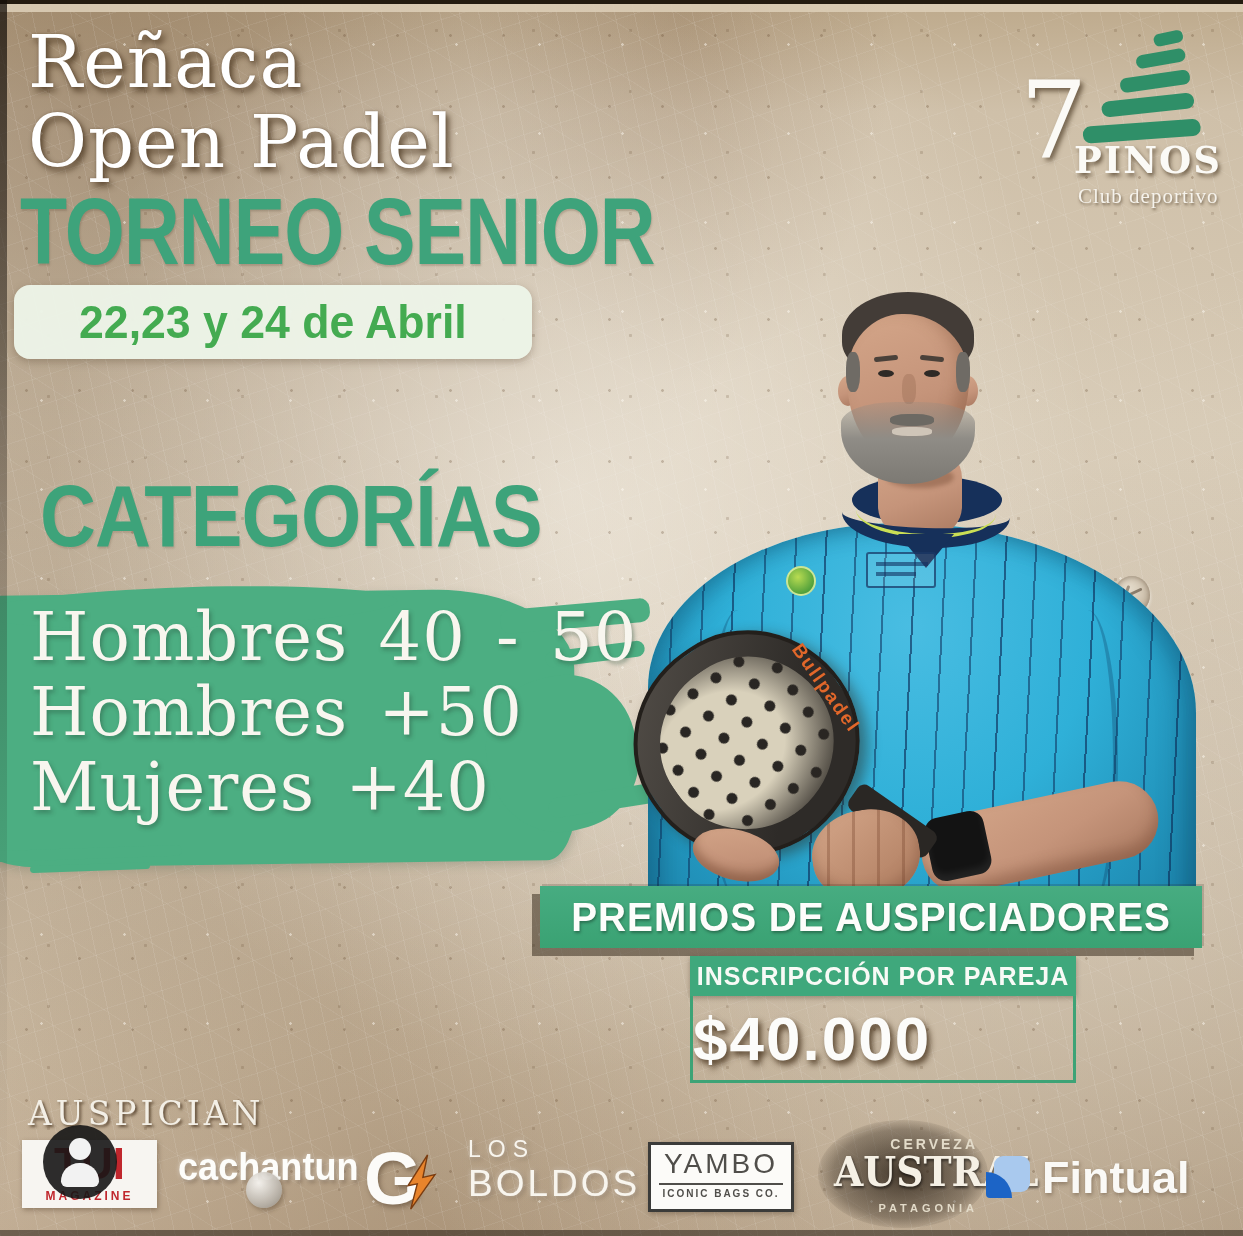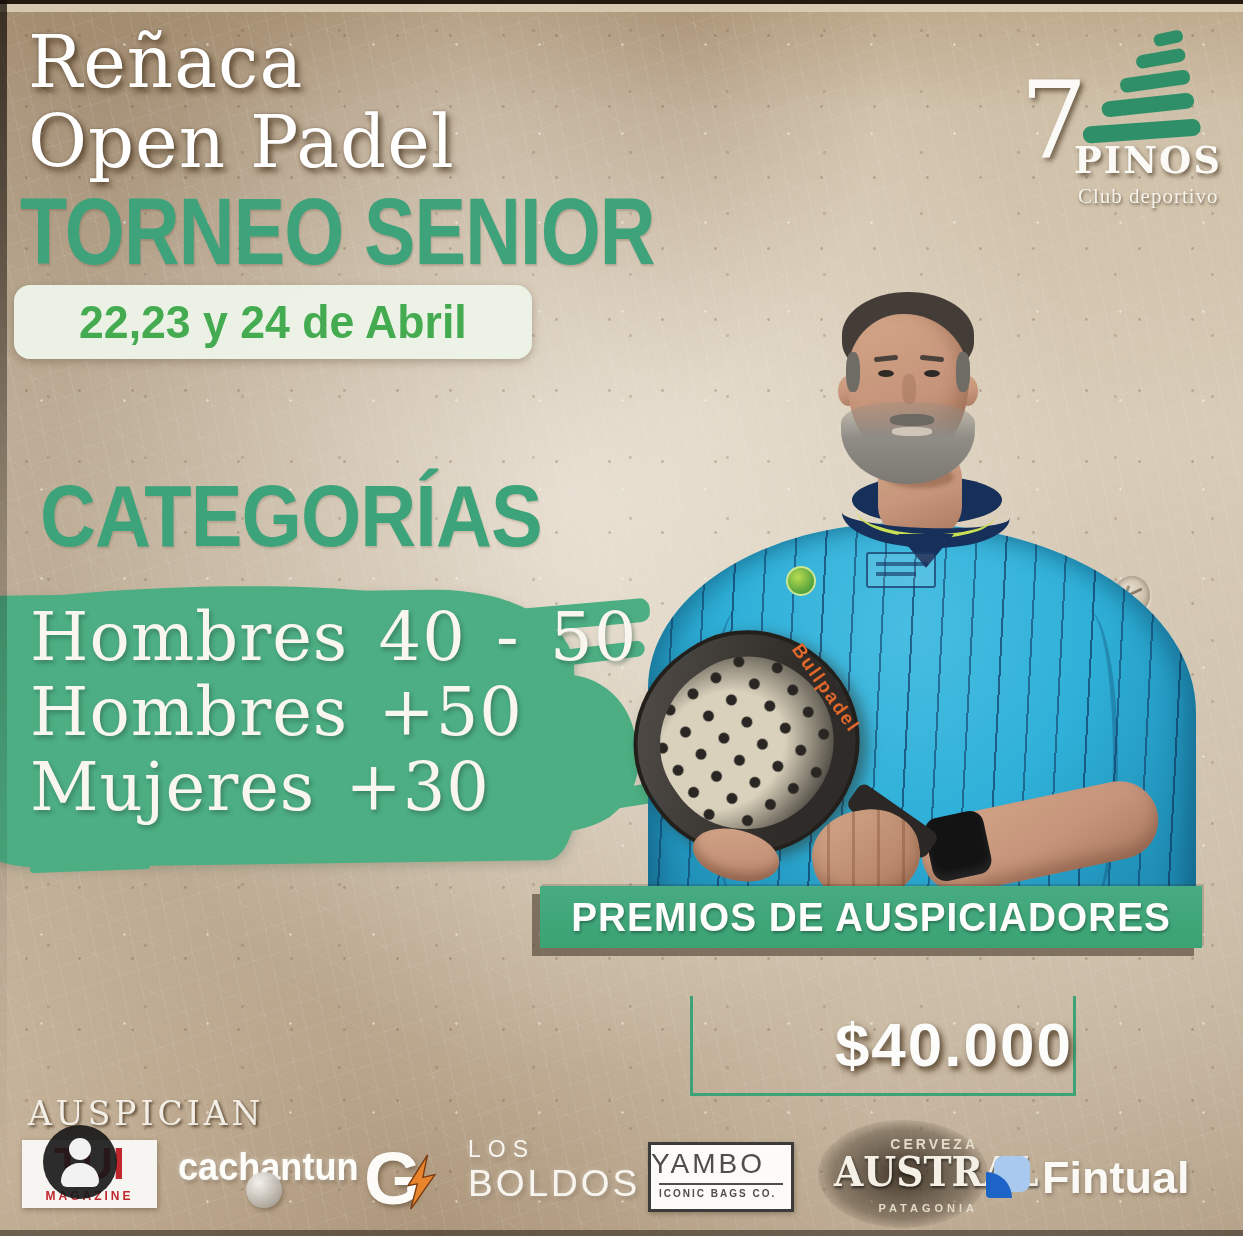--- a/index.html
+++ b/index.html
@@ -175,22 +175,22 @@
     background:linear-gradient(180deg,#47ac81,#3aa273);
     box-shadow:-8px 8px 0 rgba(45,33,20,.5), 2px -2px 0 rgba(45,33,20,.18);
     display:flex;align-items:center;justify-content:center;}
   .banner span{position:relative;color:#fdfdfb;font-weight:700;font-size:40px;letter-spacing:1px;
     transform:scaleX(.97);white-space:nowrap;text-shadow:1px 2px 3px rgba(25,70,50,.55);}
   .inscription{left:690px;top:956px;width:386px;height:127px;z-index:10;}
   .ins-head{left:0;top:0;width:100%;height:40px;background:#3fa87c;
     display:flex;align-items:center;justify-content:center;
     color:#f8faf6;font-weight:700;font-size:25px;letter-spacing:1px;white-space:nowrap;
     box-shadow:0 2px 5px rgba(60,45,30,.35);}
-  .ins-body{left:0;top:40px;width:100%;height:100px;border:3px solid #3da376;border-top:none;
-    display:flex;align-items:center;justify-content:flex-end;}
+  .ins-body{left:0;top:40px;width:100%;height:87px;border:3px solid #3da376;border-top:none;
+    display:flex;align-items:center;justify-content:flex-start;}
   .ins-body span{position:relative;color:#fcfcfa;font-weight:700;font-size:62px;letter-spacing:2px;
     text-shadow:3px 4px 6px rgba(72,52,30,.9);}
 
   
   .auspician{left:28px;top:1094px;z-index:11;font-family:"DejaVu Serif",serif;font-size:33px;
     color:#f3efe6;letter-spacing:4px;text-shadow:2px 2px 3px rgba(70,50,30,.8);}
   .tui-box{left:22px;top:1140px;width:135px;height:68px;background:#f7f5f1;z-index:11;
     box-shadow:1px 2px 5px rgba(70,50,30,.4);}
   .tui-name{left:0;top:2px;width:100%;text-align:center;color:#c0272d;font-weight:700;
     font-size:44px;line-height:44px;font-family:"Liberation Sans",sans-serif;}
@@ -210,21 +210,21 @@
     box-shadow:2px 3px 4px rgba(70,50,30,.35);opacity:.95;}
   .gatorade{left:364px;top:1146px;z-index:11;width:80px;height:72px;}
   .gatorade .g{left:0;top:0;font-size:74px;line-height:66px;font-weight:700;color:#fcfbf8;
     text-shadow:2px 3px 5px rgba(80,60,40,.5);}
   .gatorade svg{left:34px;top:8px;}
   .boldos{left:468px;top:1136px;width:160px;z-index:11;text-align:left;color:#f8f5ee;
     text-shadow:0 0 5px rgba(255,255,255,.4), 2px 2px 4px rgba(80,60,40,.4);}
   .boldos .b1{position:relative;font-size:23px;letter-spacing:7px;line-height:26px;}
   .boldos .b2{position:relative;font-size:37px;letter-spacing:3px;line-height:44px;}
   .yambo{left:648px;top:1142px;width:146px;height:70px;background:#fcfbf8;z-index:11;
-    border:3px solid #3b3b39;box-shadow:1px 2px 5px rgba(70,50,30,.35);text-align:left;}
+    border:3px solid #3b3b39;box-shadow:1px 2px 5px rgba(70,50,30,.35);text-align:center;}
   .yambo .y1{position:relative;display:block;color:#504e4a;font-size:28px;letter-spacing:3px;
     line-height:38px;font-weight:400;}
   .yambo .y2{position:relative;display:block;margin:0 8px;border-top:2px solid #504e4a;
     padding-top:3px;color:#504e4a;font-size:10px;letter-spacing:2px;font-weight:700;}
   .austral{left:828px;top:1120px;width:150px;height:108px;z-index:11;text-align:right;}
   .austral .smudge{left:-10px;top:0;width:170px;height:108px;border-radius:50%;
     background:radial-gradient(ellipse, rgba(38,28,18,.8), rgba(38,28,18,.35) 58%, transparent 75%);}
   .austral .a1{left:0;top:16px;width:100%;color:#e3dbc9;font-size:14px;letter-spacing:3px;
     font-weight:700;}
   .austral .a2{left:0;top:28px;width:100%;font-family:"DejaVu Serif",serif;font-weight:700;
@@ -274,21 +274,21 @@
   <div class="cat-head">CATEGORÍAS</div>
   <div class="brush"></div>
   <div class="streak s1"></div>
   <div class="streak s2"></div>
   <div class="streak s3"></div>
   <div class="streak s4"></div>
   <div class="streak s5"></div>
   <div class="cat-lines">
     <div class="cat-line">Hombres 40 - 50</div>
     <div class="cat-line">Hombres +50</div>
-    <div class="cat-line">Mujeres +30</div>
+    <div class="cat-line">Mujeres +40</div>
   </div>
 
   <div class="player">
     <div class="torso"></div>
     <div class="crease-l"></div>
     <div class="crease-r"></div>
     <div class="collar-back"></div>
     <div class="neck skin"></div>
     <div class="neck-shadow"></div>
     <div class="collar"></div>
@@ -321,20 +321,21 @@
     </div>
     <div class="handle"></div>
     <div class="fingers skin"></div>
     <div class="fist"></div>
   </div>
 
   <div class="banner">
     <span>PREMIOS DE AUSPICIADORES</span>
   </div>
   <div class="inscription">
+    <div class="ins-head">INSCRIPCCIÓN POR PAREJA</div>
     <div class="ins-body">
       <span>$40.000</span>
     </div>
   </div>
 
   <div class="auspician">AUSPICIAN</div>
 
   <div class="tui-box">
     <div class="tui-name">TUI</div>
     <div class="tui-sub">MAGAZINE</div>

